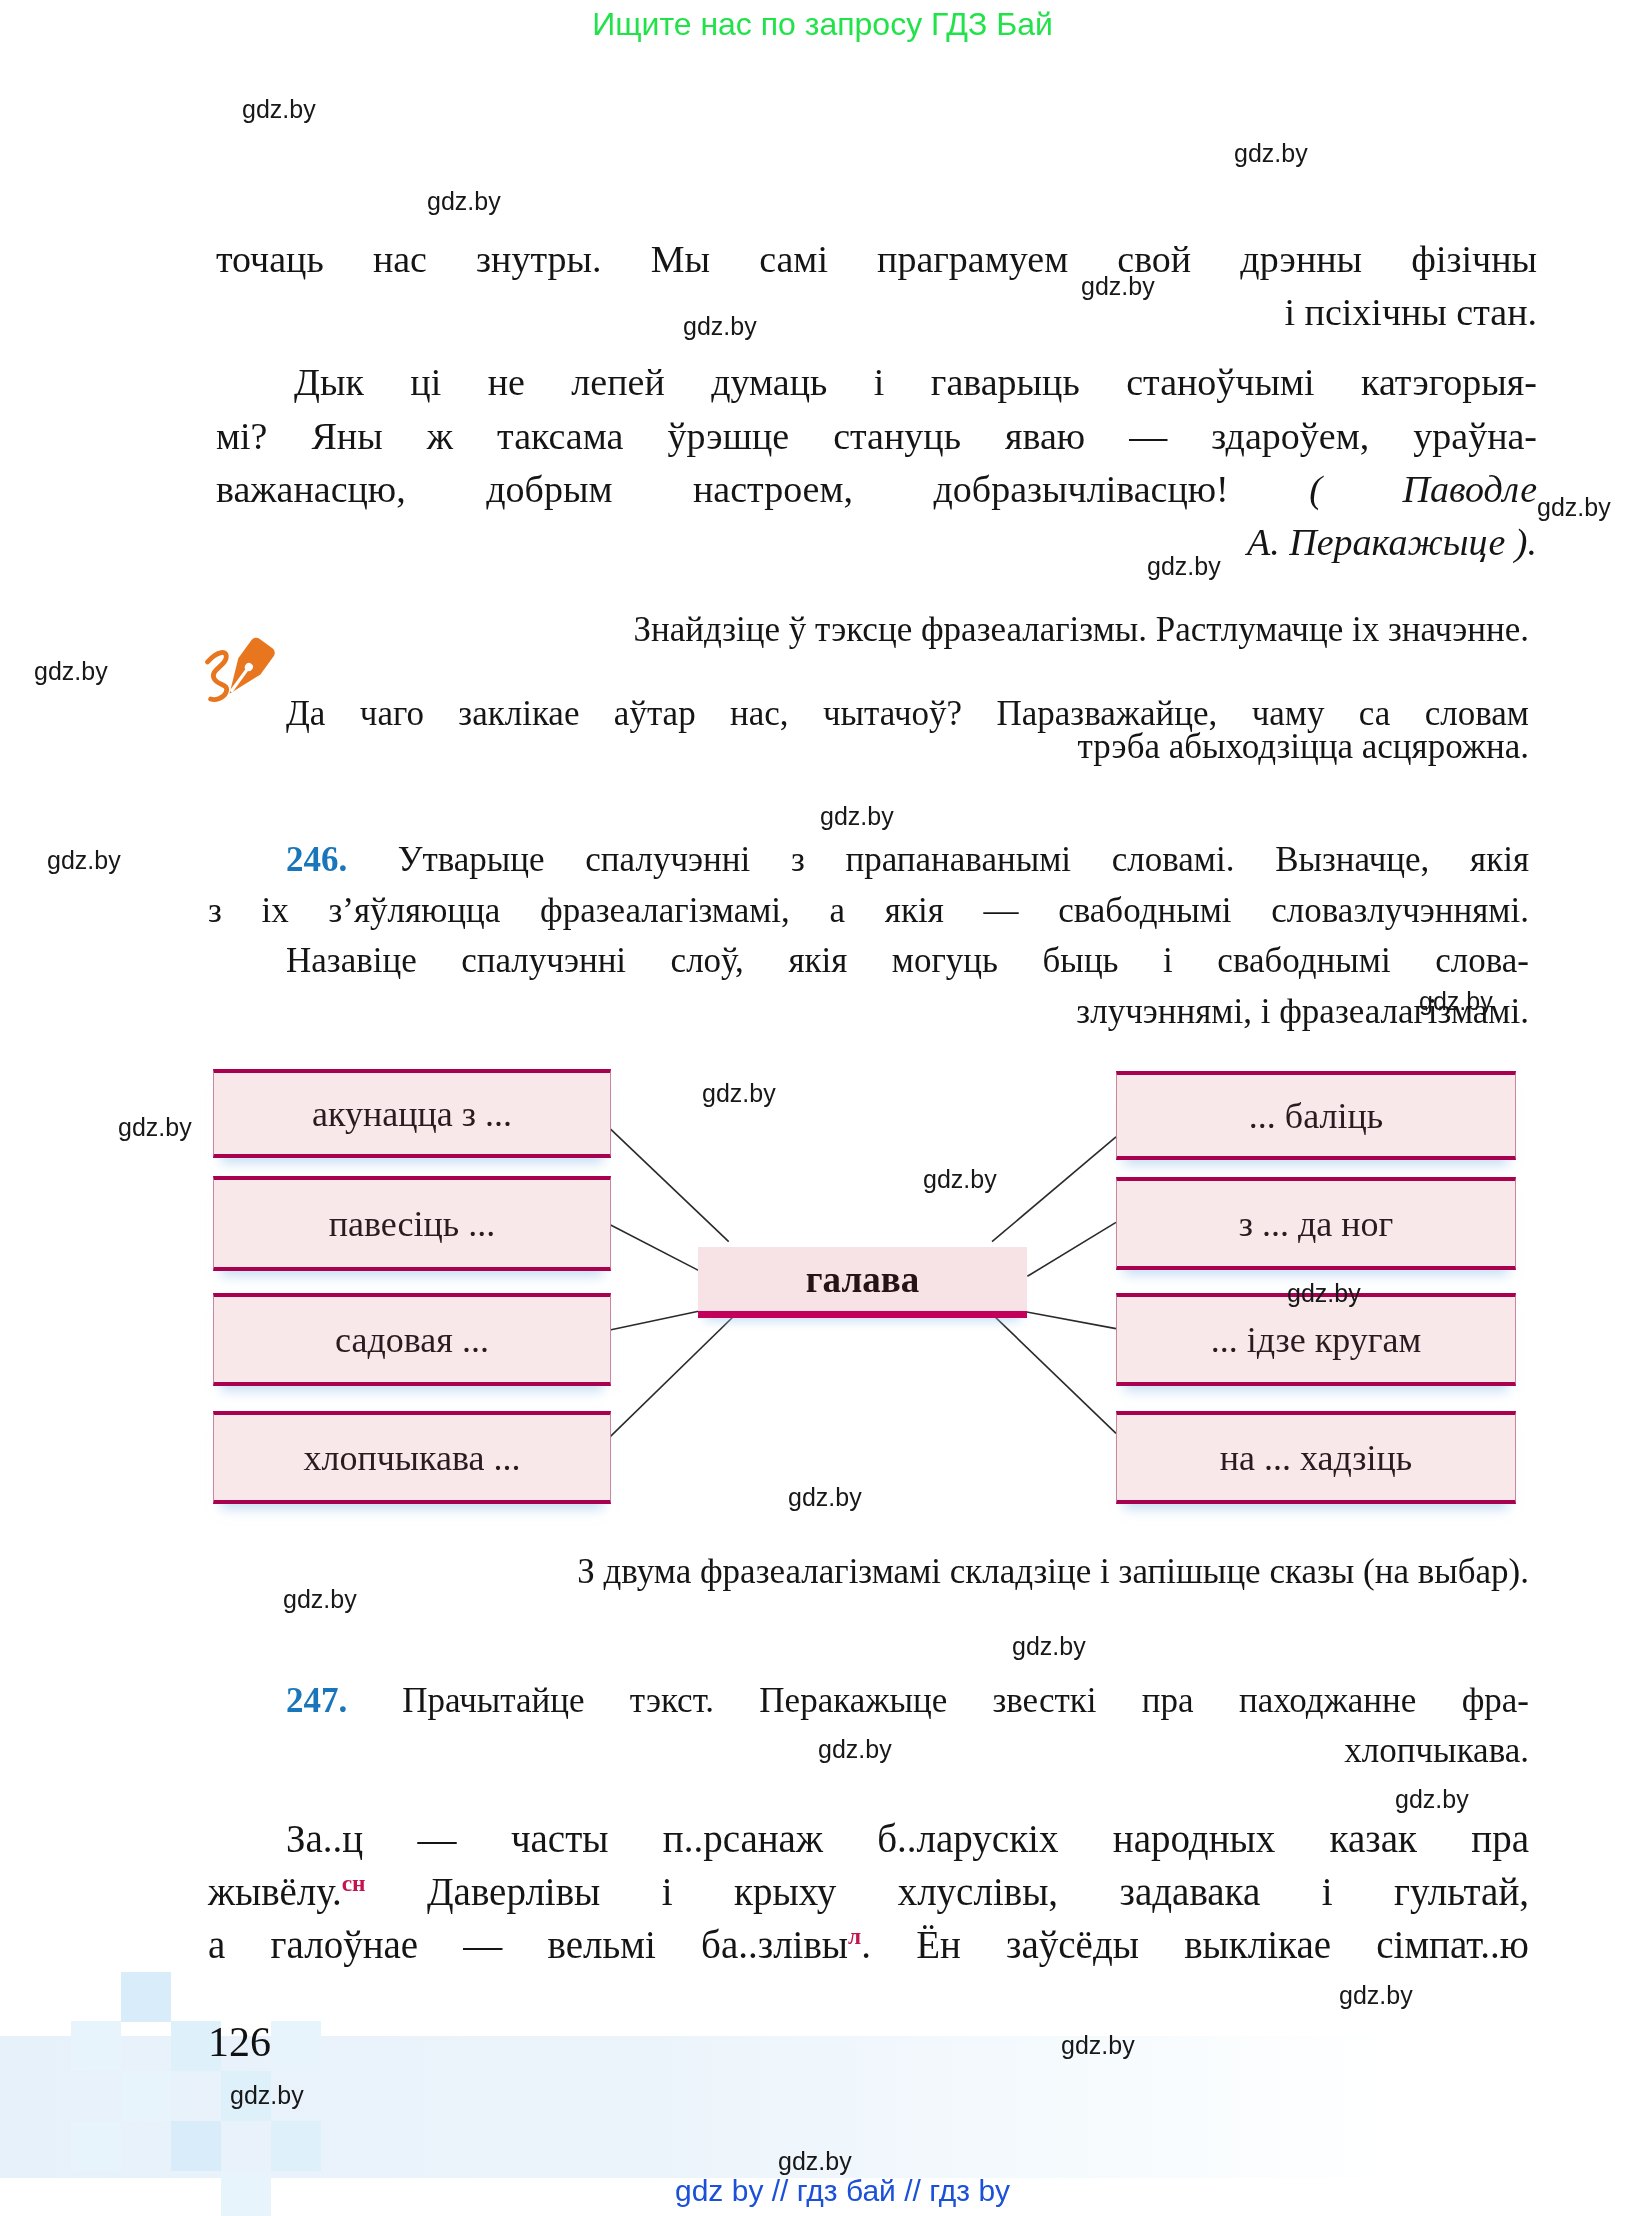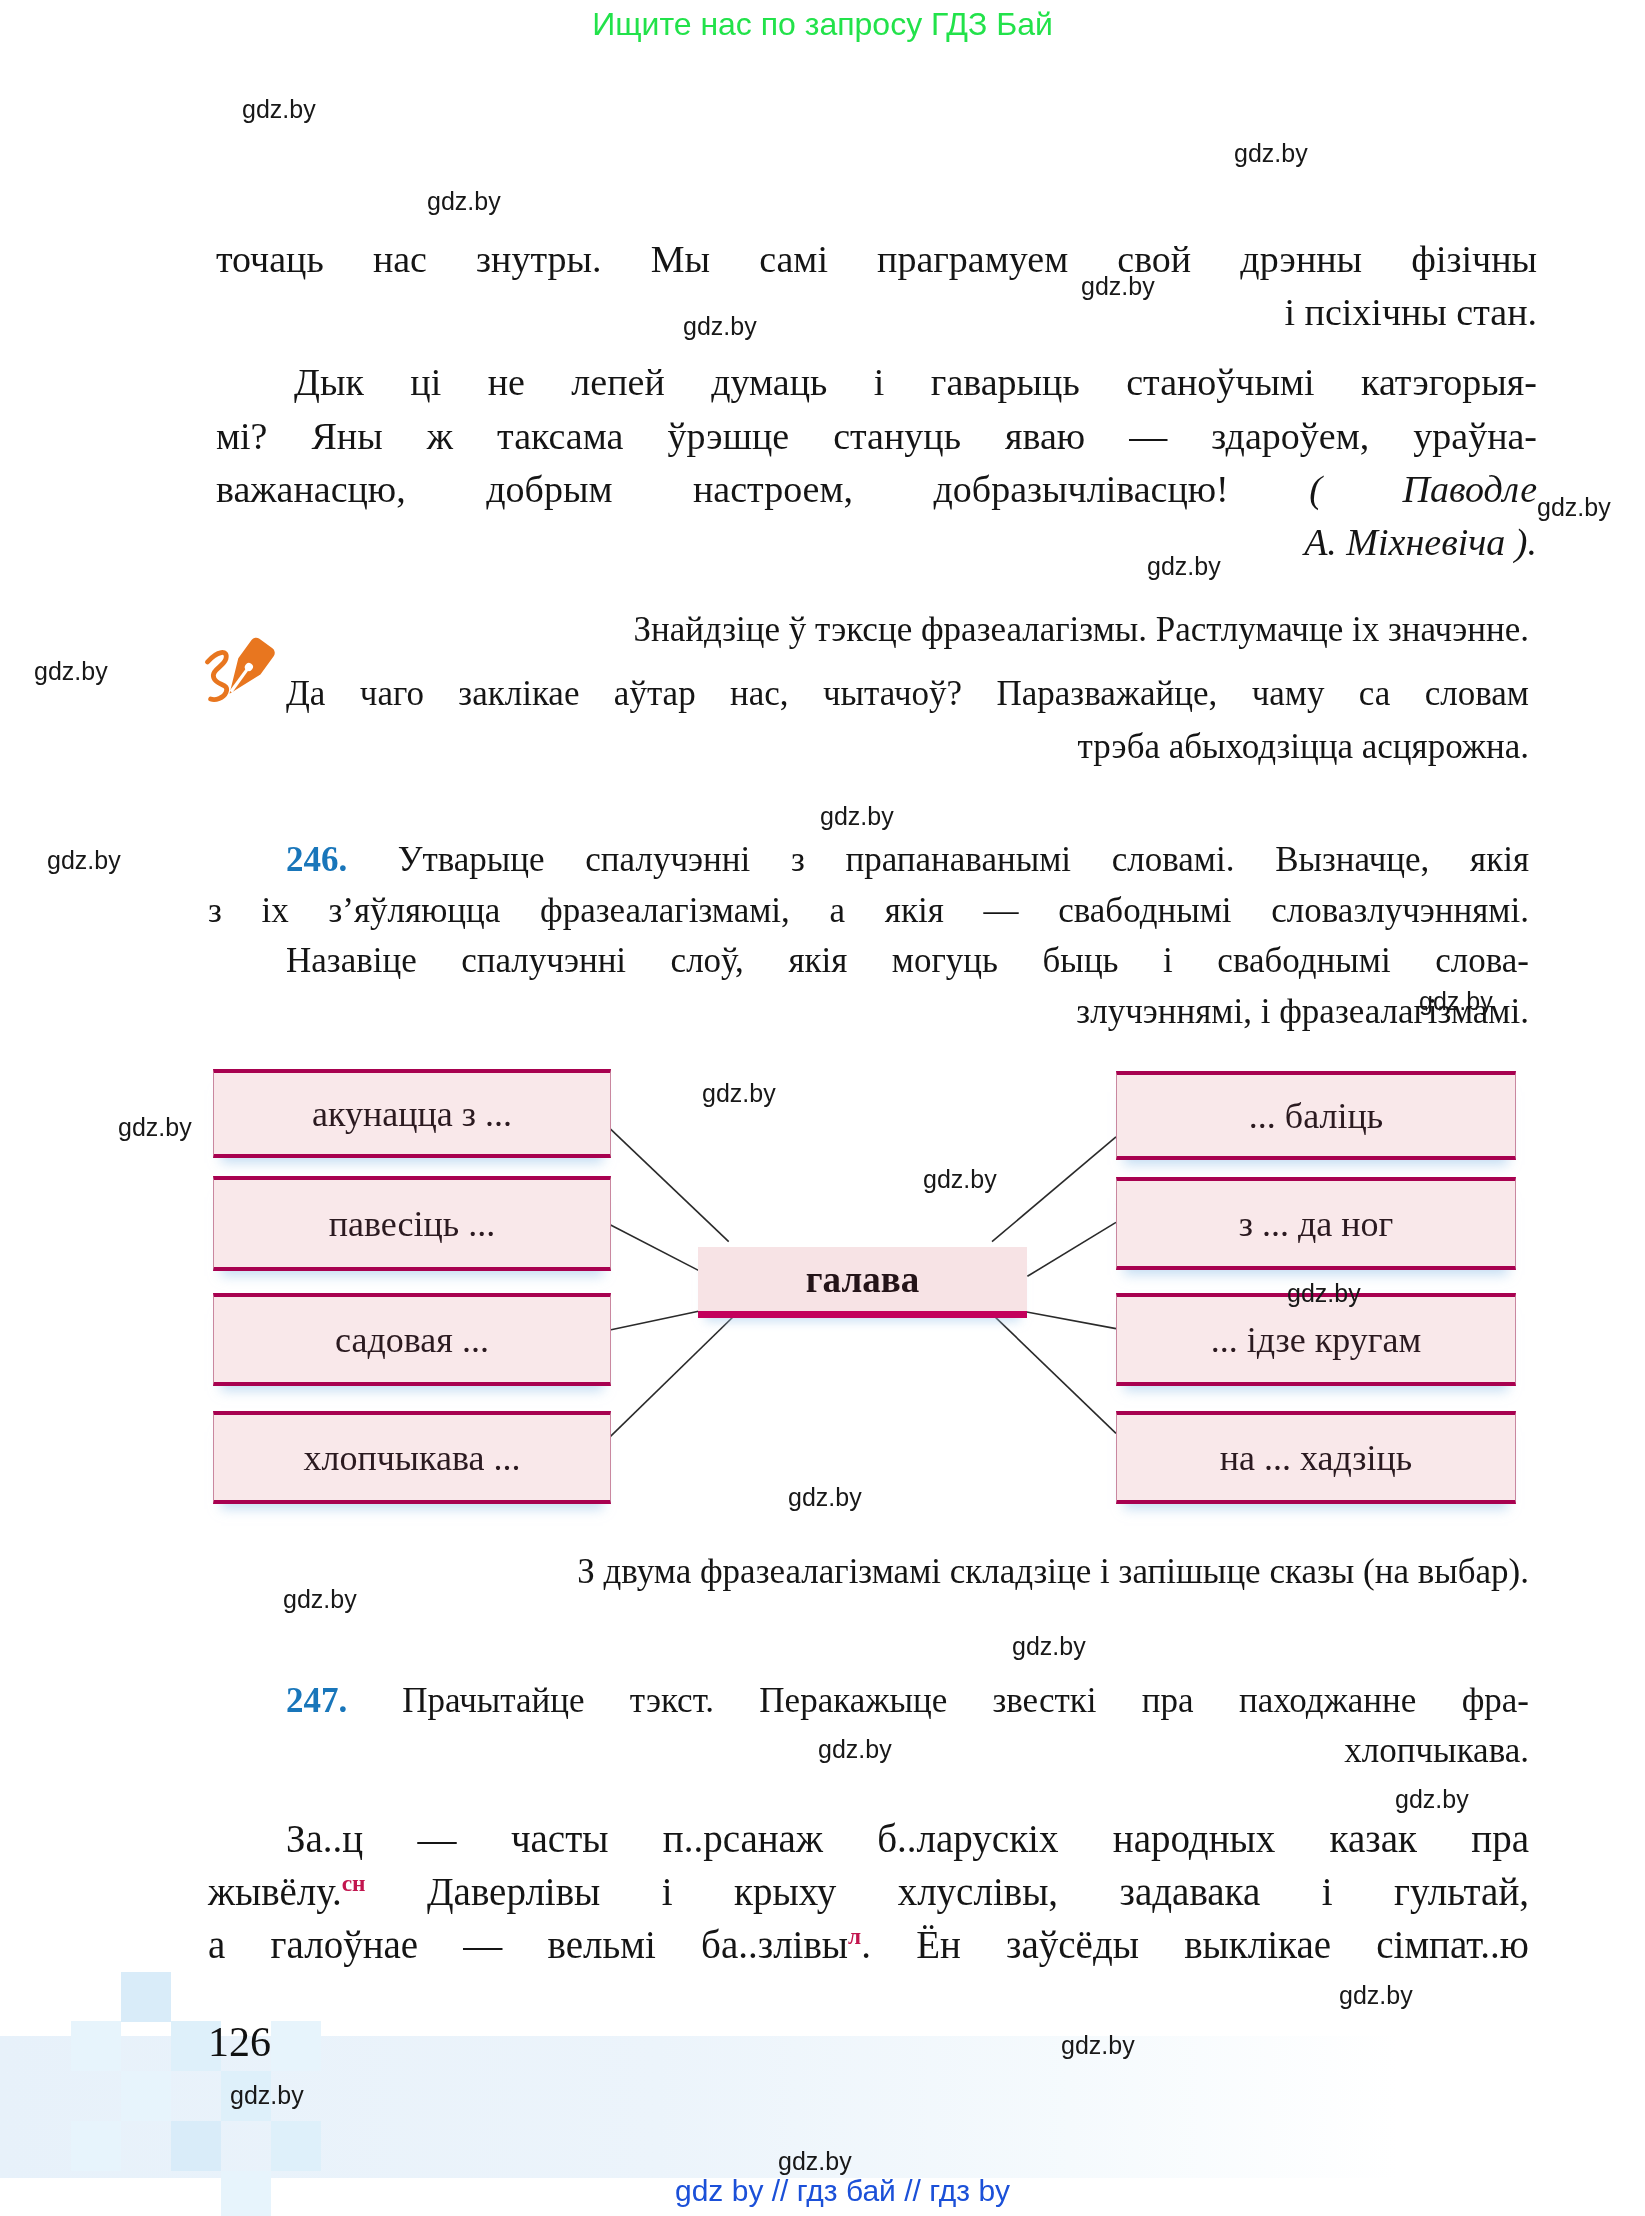--- a/index.html
+++ b/index.html
@@ -73,24 +73,24 @@
   <div class="wm" style="left:1061px;top:2031px;z-index:5">gdz.by</div>
   <div class="wm" style="left:230px;top:2081px;z-index:5">gdz.by</div>
   <div class="wm" style="left:778px;top:2147px;z-index:5">gdz.by</div>
 
   <div class="line fs47 jl" style="top:235px">точаць нас знутры. Мы самі праграмуем свой дрэнны фізічны</div>
   <div class="line fs47 ll" style="top:288px">і псіхічны стан.</div>
 
   <div class="line fs47 jl ind" style="top:358px">Дык ці не лепей думаць і гаварыць станоўчымі катэгорыя-</div>
   <div class="line fs47 jl" style="top:412px">мі? Яны ж таксама ўрэшце стануць яваю — здароўем, ураўна-</div>
   <div class="line fs47 jl" style="top:465px"><span>важанасцю, добрым настроем, добразычлівасцю! </span><span class="it">( Паводле</span></div>
-  <div class="line fs47 ll it" style="top:518px">А. Міхневіча ).</div>
+  <div class="line fs47 ll it" style="top:518px">А. Перакажыце ).</div>
 
   <div class="line fs44 ll ind" style="top:606px">Знайдзіце ў тэксце фразеалагізмы. Растлумачце іх значэнне.</div>
-  <div class="line fs44 jl ind" style="top:670px">Да чаго заклікае аўтар нас, чытачоў? Паразважайце, чаму са словам</div>
+  <div class="line fs44 jl ind" style="top:690px">Да чаго заклікае аўтар нас, чытачоў? Паразважайце, чаму са словам</div>
   <div class="line fs44 ll" style="top:723px">трэба абыходзіцца асцярожна.</div>
 
   <svg class="pen" width="74" height="81" viewBox="0 0 92 100">
     <path d="M8,32 C20,18 34,16 31,28 C28,38 12,42 16,52 C20,62 36,58 31,70 C28,77 18,80 12,78" fill="none" stroke="#e8761f" stroke-width="6" stroke-linecap="round"></path>
     <g transform="rotate(36 58 42)">
       <path d="M47,2 h20 a7,7 0 0 1 7,7 v28 l-17,42 l-17,-42 v-28 a7,7 0 0 1 7,-7 z" fill="#e8761f"></path>
       <line x1="57" y1="76" x2="57" y2="42" stroke="#ffffff" stroke-width="4"></line>
       <circle cx="57" cy="38" r="5" fill="#ffffff"></circle>
     </g>
   </svg>

